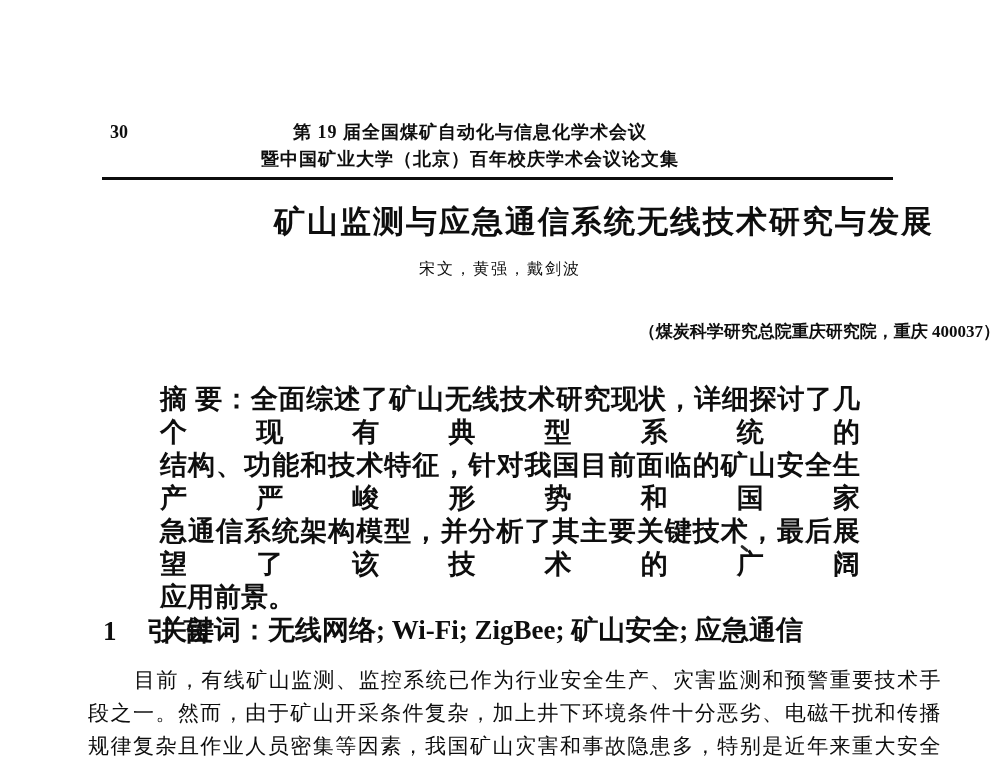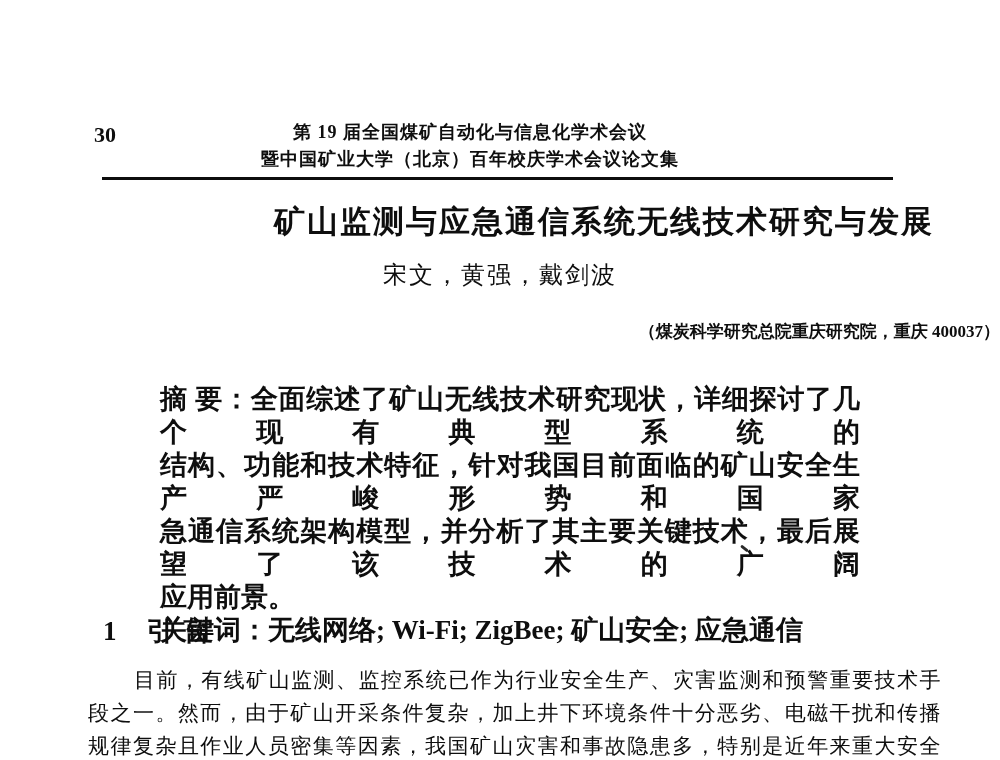--- a/index.html
+++ b/index.html
@@ -8,22 +8,22 @@
     background: #ffffff;
     color: #0e0e0e;
     position: relative;
     overflow: hidden;
     font-family: "Liberation Serif", serif;
   }
   .abs { position: absolute; }
 
   
   #page-number {
-    left: 94px; top: 122px;
-    font-size: 22px; font-weight: bold;
+    left: 110px; top: 122px;
+    font-size: 18px; font-weight: bold;
   }
   #header-block {
     left: 0; top: 119px; width: 940px;
     text-align: center;
     font-weight: bold;
     font-size: 18px; line-height: 27px;
     letter-spacing: 1px;
   }
   #header-rule {
     left: 102px; top: 177px;
@@ -36,21 +36,21 @@
     left: 14px; top: 201px; width: 920px;
     text-align: right;
     font-family: "Liberation Sans", sans-serif;
     font-weight: bold;
     font-size: 31px;
     letter-spacing: 2px;
   }
   #authors {
     left: 0; top: 259px; width: 1000px;
     text-align: center;
-    font-size: 24px;
+    font-size: 16px;
     letter-spacing: 2px;
   }
   #affiliation {
     left: 0; top: 320px; width: 1000px;
     text-align: right;
     font-size: 17px;
     font-weight: bold;
   }
 
   

